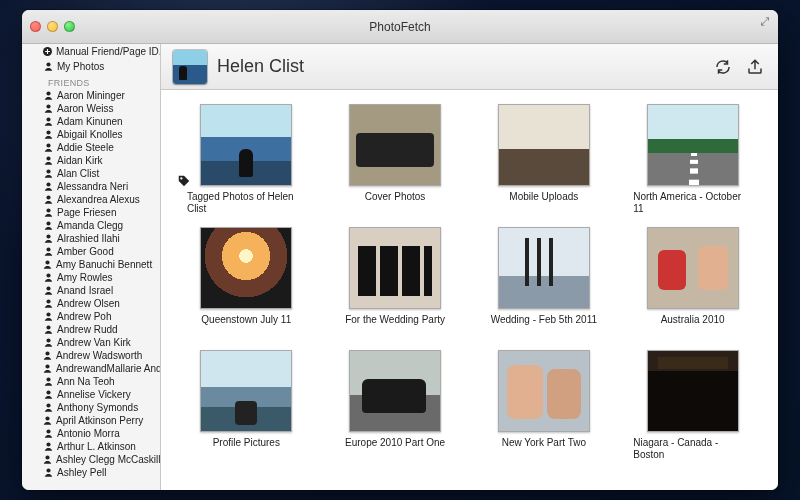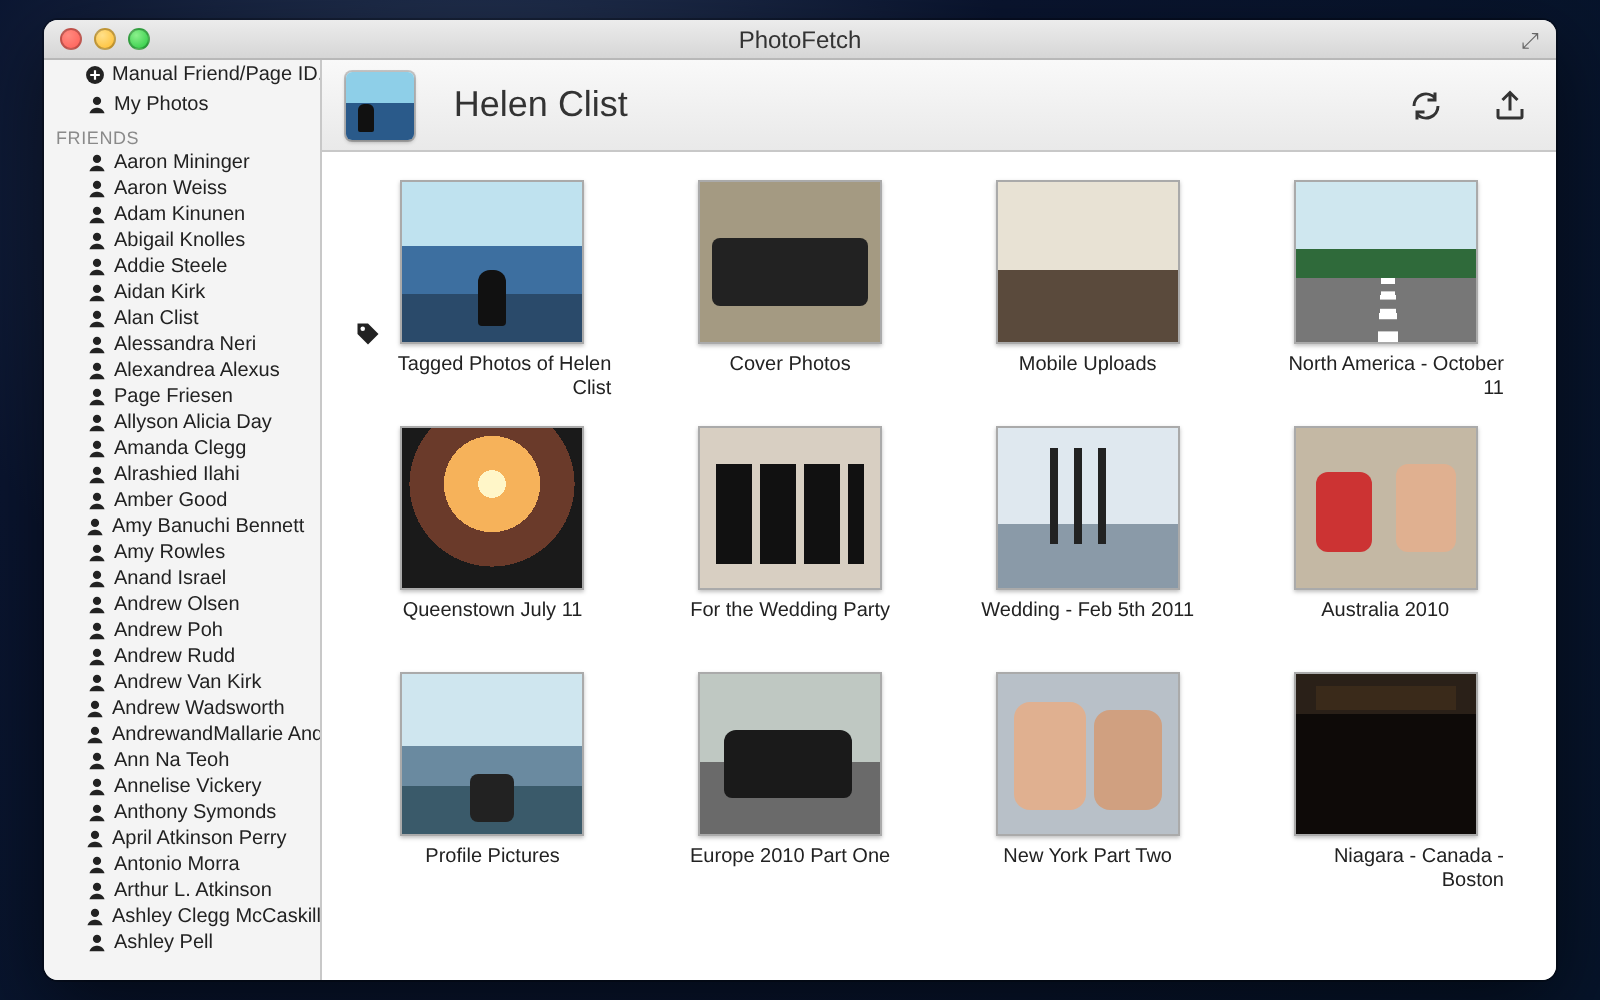--- a/index.html
+++ b/index.html
@@ -12,21 +12,21 @@
     left: 22px; top: 10px;
     width: 756px; height: 480px;
     background: #e8e8e8;
     border-radius: 7px;
     box-shadow: 0 12px 40px rgba(0,0,0,.55), 0 0 0 1px rgba(0,0,0,.25);
     overflow: hidden;
     display: flex;
     flex-direction: column;
   }
   .titlebar {
-    height: 20px;
+    height: 34px;
     background: linear-gradient(#ececec, #d6d6d6);
     border-bottom: 1px solid #b8b8b8;
     display: flex; align-items: center;
     position: relative;
     flex: 0 0 auto;
   }
   .traffic {
     display: flex; gap: 6px; margin-left: 8px;
   }
   .tlight { width: 11px; height: 11px; border-radius: 50%; border: 0.5px solid rgba(0,0,0,.25); }
@@ -65,36 +65,36 @@
     cursor: default;
   }
   .sb-top .sb-row { height: 15px; font-weight: 500; }
   .sb-icon {
     width: 12px; height: 12px; margin-right: 3px;
     display: inline-flex; align-items: center; justify-content: center;
   }
   .sb-icon svg { width: 11px; height: 11px; }
   .section-head {
     font-size: 9px; color: #8a8a8a; letter-spacing: .3px;
-    padding: 4px 6px 1px; text-transform: uppercase;
+    padding: 4px 6px 1px; text-transform: uppercase; margin-left: 20px;
   }
   
   .content {
     flex: 1 1 auto;
     display: flex; flex-direction: column;
     background: #fff;
     min-width: 0;
   }
   .header {
     height: 46px;
     background: linear-gradient(#f9f9f9, #e9e9e9);
     border-bottom: 1px solid #c8c8c8;
     display: flex; align-items: center;
     padding: 0 12px;
-    gap: 20px;
+    gap: 10px;
   }
   .header .avatar {
     width: 34px; height: 34px; border-radius: 3px;
     box-shadow: 0 0 0 1px rgba(0,0,0,.2), 0 1px 2px rgba(0,0,0,.3);
     background: linear-gradient(180deg,#8ecfe8 0 45%, #2a5a8a 45% 100%);
     position: relative;
   }
   .header .avatar::after{
     content:""; position:absolute; left:6px; bottom:4px; width:8px; height:14px;
     background:#111; border-radius:3px 3px 1px 1px;
@@ -113,21 +113,21 @@
   }
   .grid {
     display: grid;
     grid-template-columns: repeat(4, 1fr);
     padding: 14px 26px 6px;
     column-gap: 30px;
     row-gap: 12px;
   }
   .album {
     display: flex; flex-direction: column; align-items: center;
-    font-size: 10px; color: #222; text-align: right;
+    font-size: 10px; color: #222; text-align: left;
     position: relative;
   }
   .thumb {
     width: 92px; height: 82px;
     border: 1px solid #aaa;
     background: #ccc;
     box-shadow: 0 1px 2px rgba(0,0,0,.25);
     margin-bottom: 5px;
     position: relative;
     overflow: hidden;
@@ -293,29 +293,20 @@
             </span>
             <span>Page Friesen</span>
           </div>
           <div class="sb-row">
             <span class="sb-icon">
               <svg viewBox="0 0 16 16">
                 <circle cx="8" cy="5" r="3" fill="#222"></circle>
                 <path d="M2.5 14c1-3.2 4-4 5.5-4s4.5.8 5.5 4z" fill="#222"></path>
               </svg>
             </span>
-            <span>Allyson Alicia Day</span>
-          </div>
-          <div class="sb-row">
-            <span class="sb-icon">
-              <svg viewBox="0 0 16 16">
-                <circle cx="8" cy="5" r="3" fill="#222"></circle>
-                <path d="M2.5 14c1-3.2 4-4 5.5-4s4.5.8 5.5 4z" fill="#222"></path>
-              </svg>
-            </span>
             <span>Amanda Clegg</span>
           </div>
           <div class="sb-row">
             <span class="sb-icon">
               <svg viewBox="0 0 16 16">
                 <circle cx="8" cy="5" r="3" fill="#222"></circle>
                 <path d="M2.5 14c1-3.2 4-4 5.5-4s4.5.8 5.5 4z" fill="#222"></path>
               </svg>
             </span>
             <span>Alrashied Ilahi</span>

